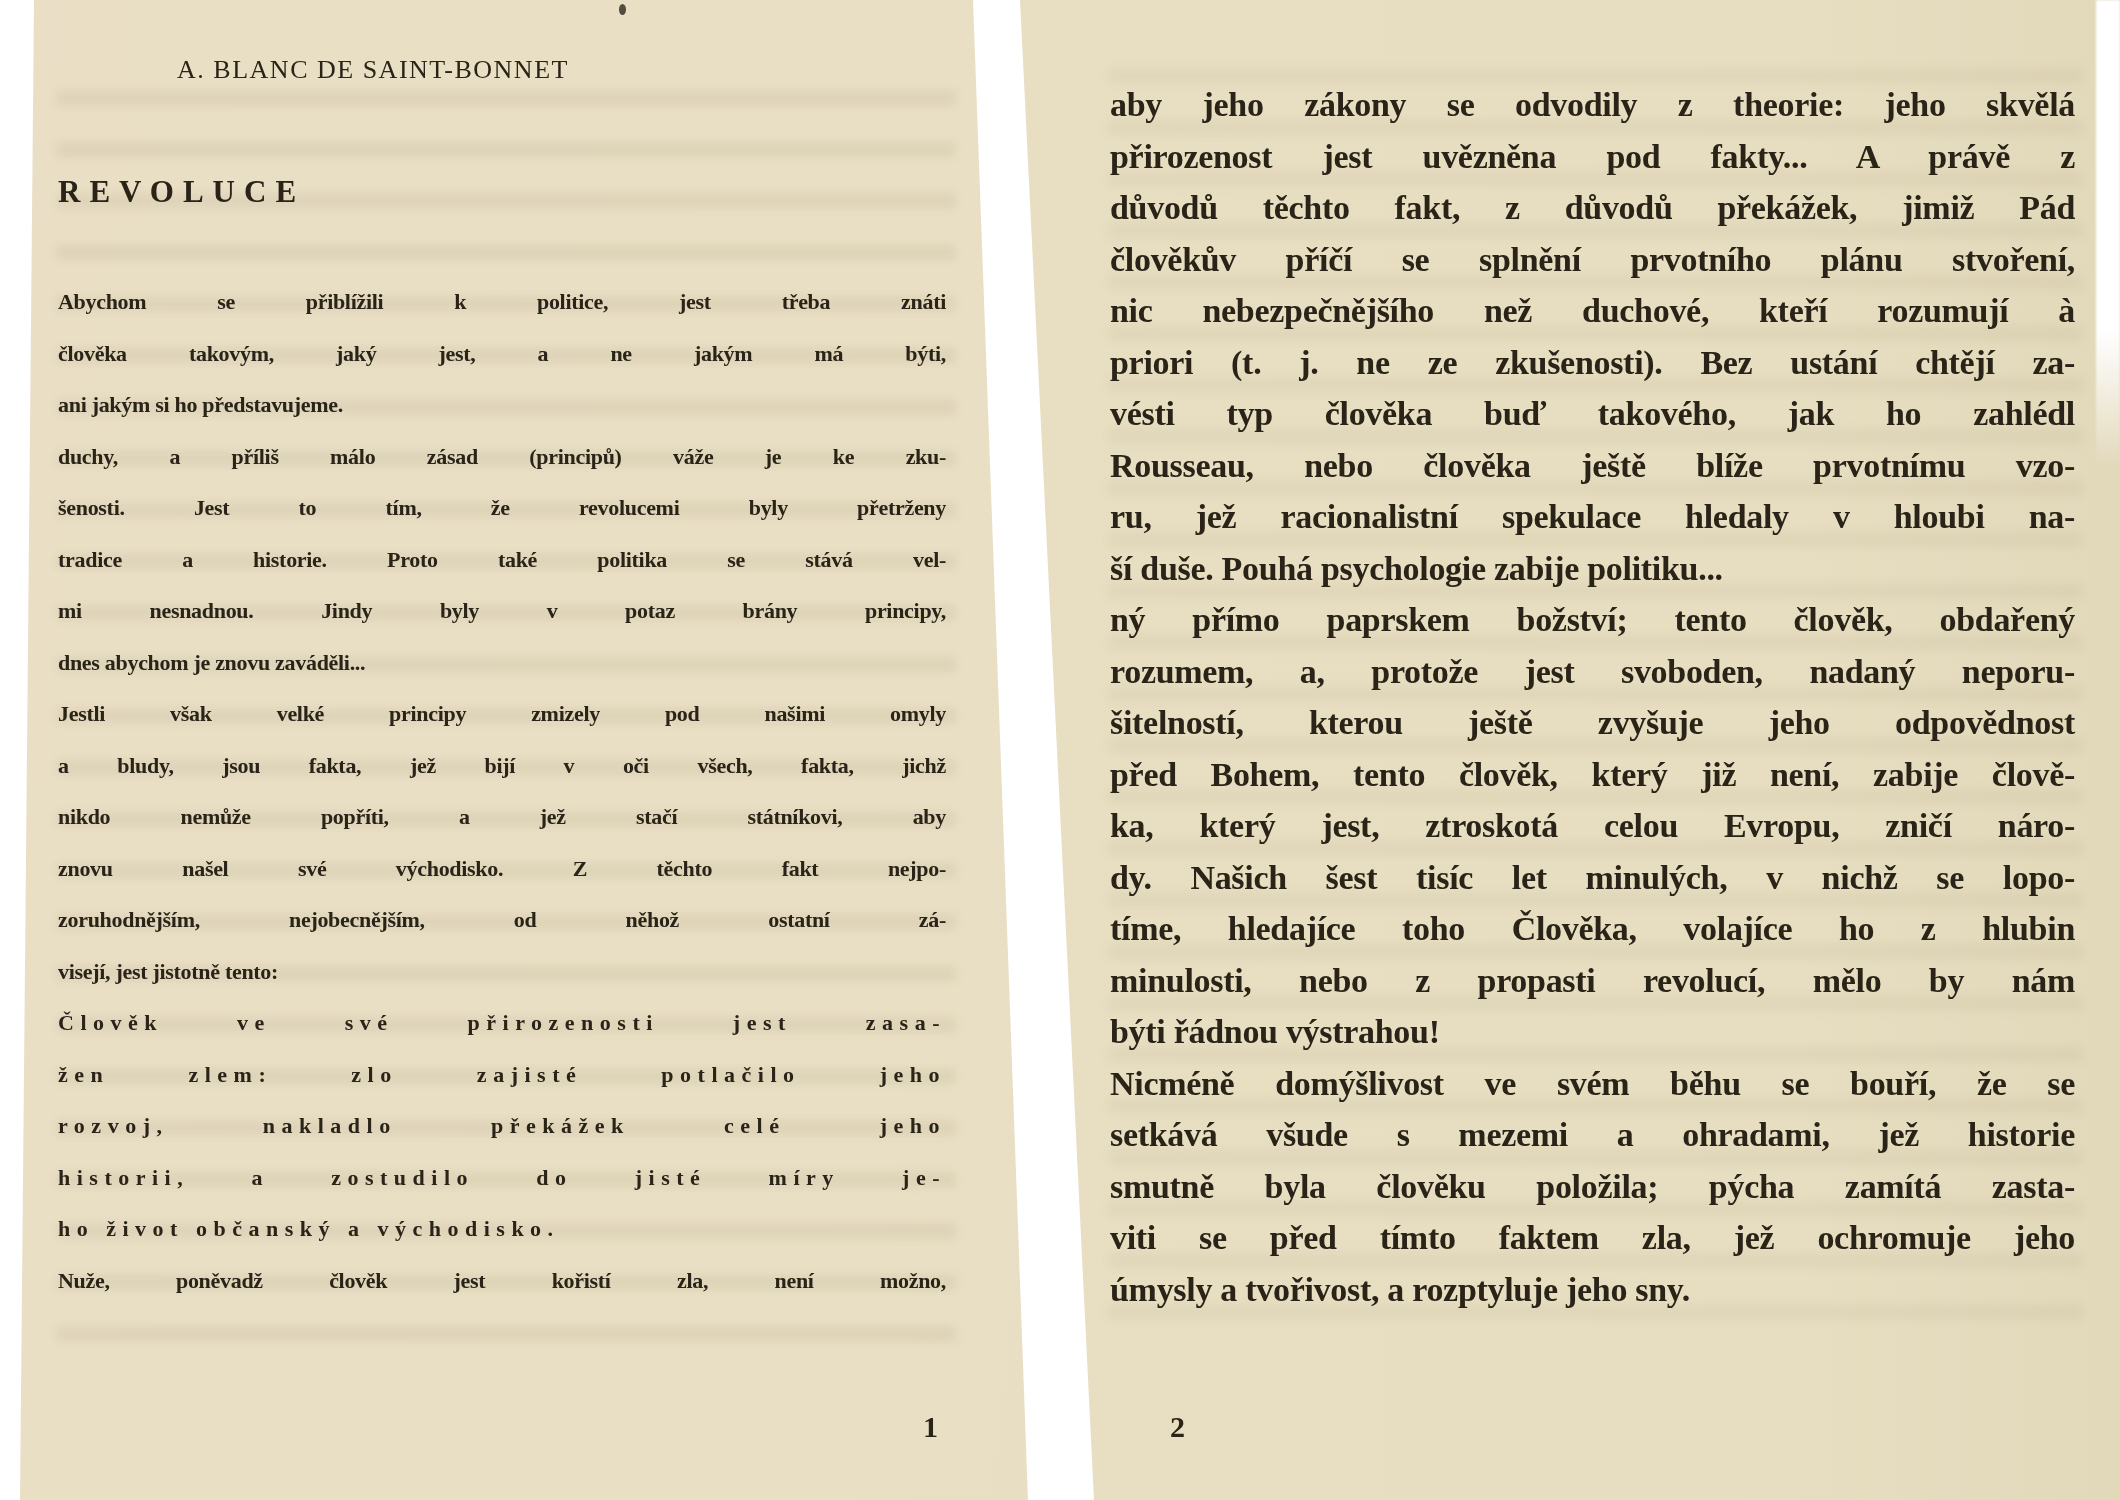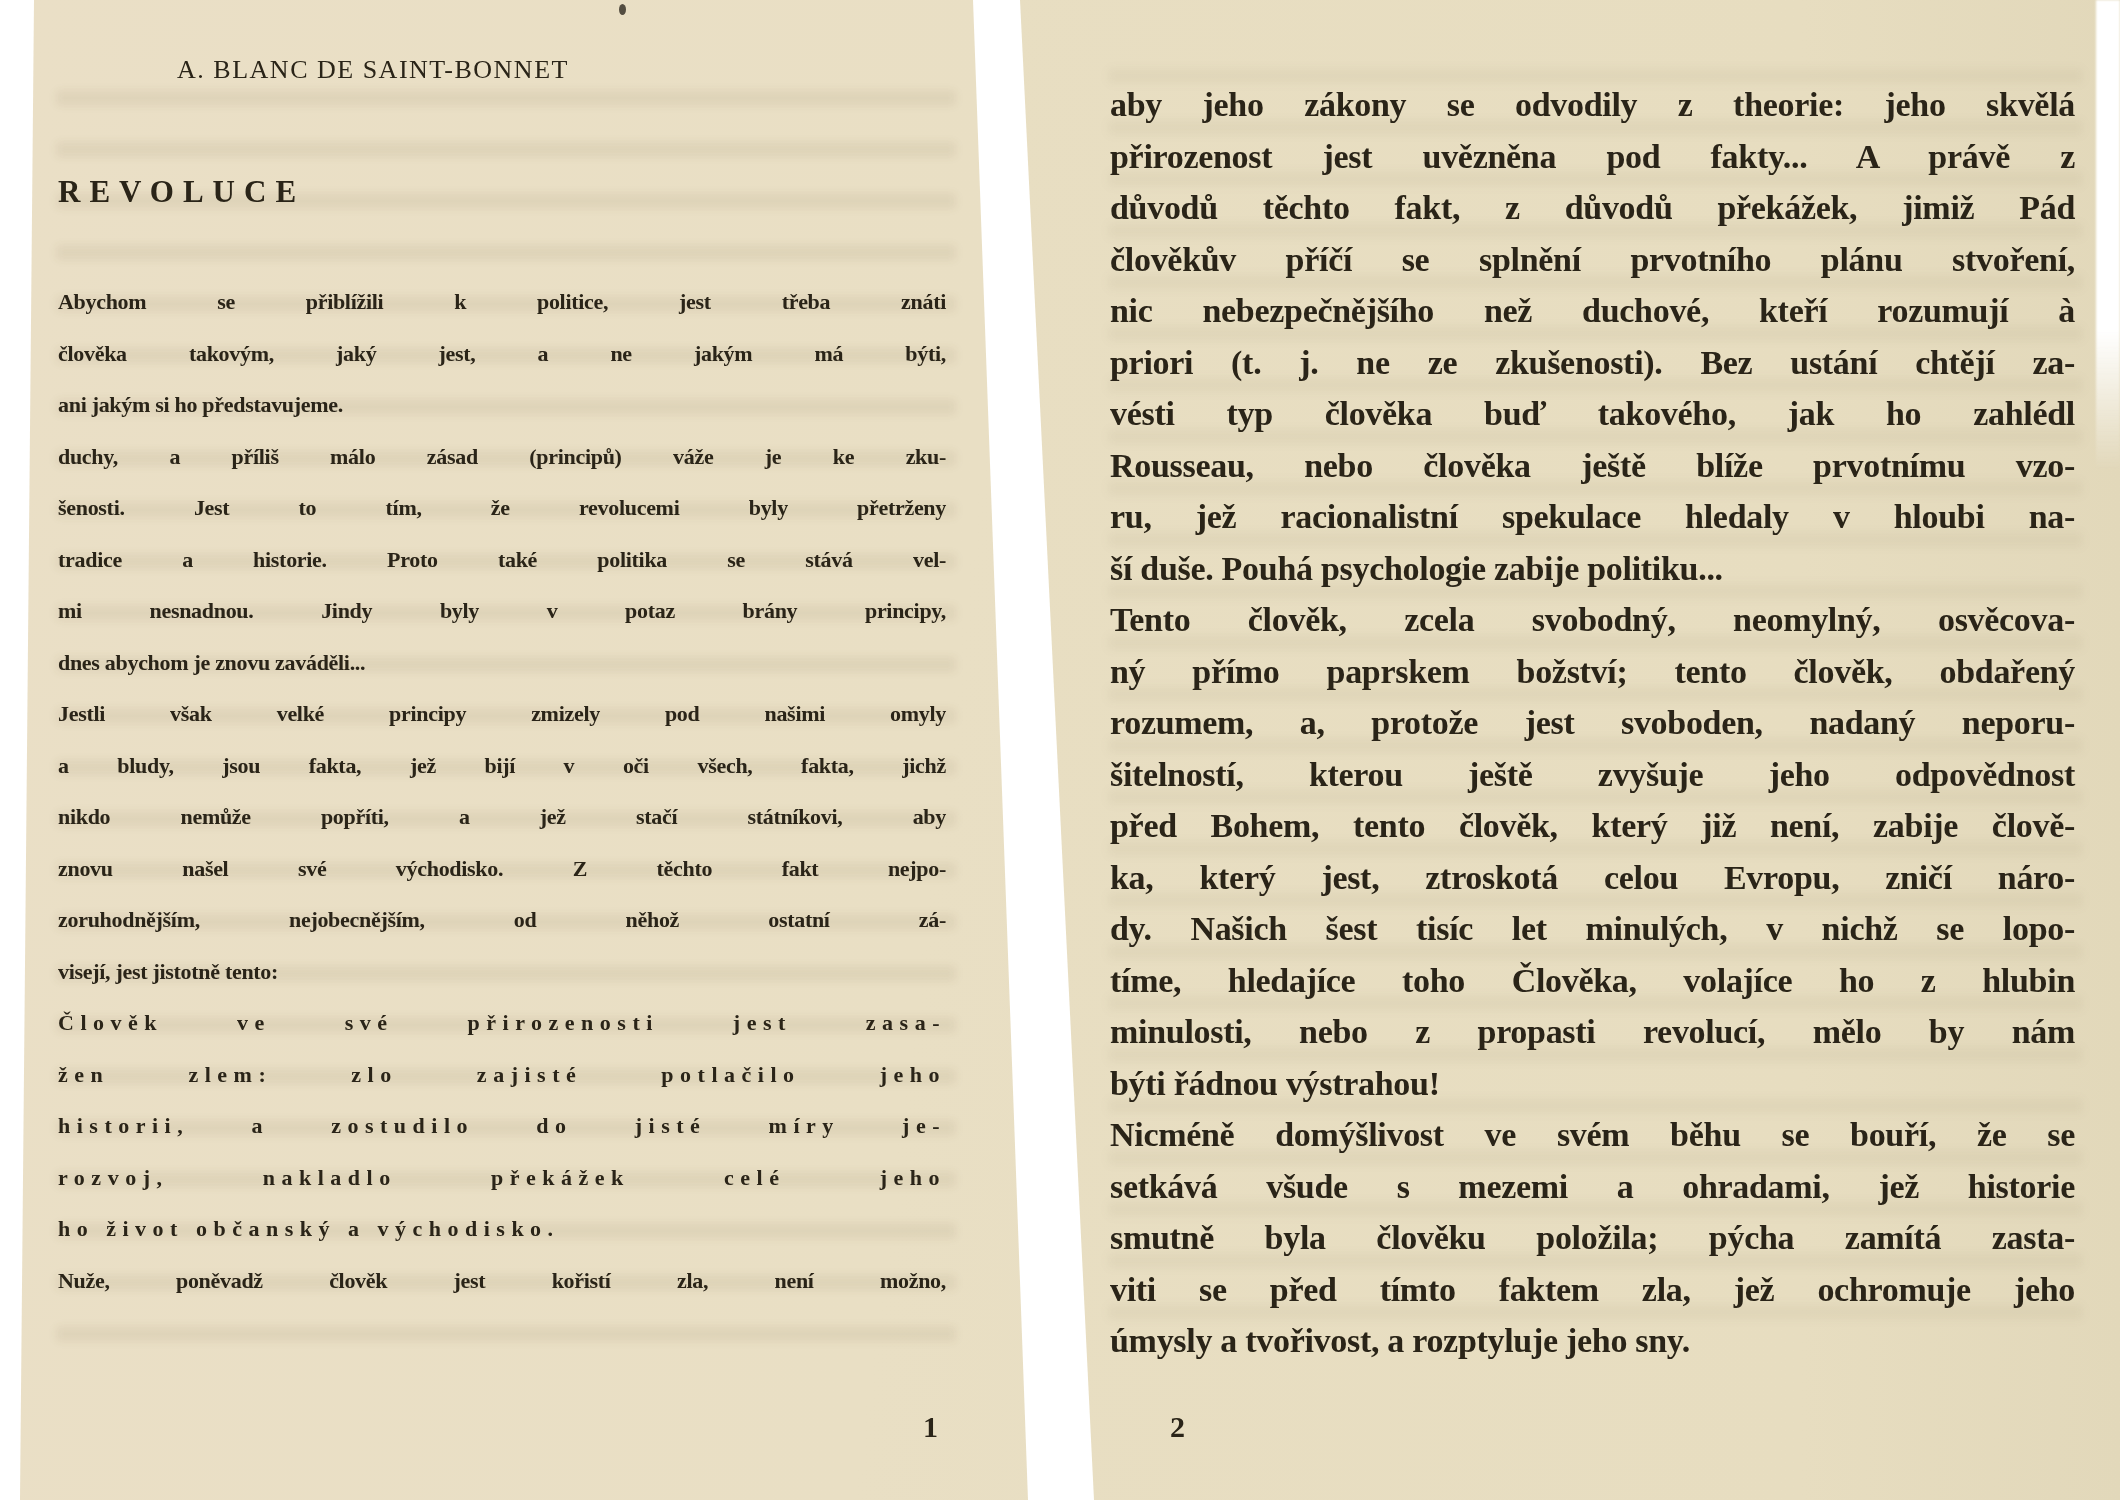--- a/index.html
+++ b/index.html
@@ -89,41 +89,40 @@
         <div class="tl just">mi nesnadnou. Jindy byly v potaz brány principy,</div>
         <div class="tl">dnes abychom je znovu zaváděli...</div>
         <div class="tl just">Jestli však velké principy zmizely pod našimi omyly</div>
         <div class="tl just">a bludy, jsou fakta, jež bijí v oči všech, fakta, jichž</div>
         <div class="tl just">nikdo nemůže popříti, a jež stačí státníkovi, aby</div>
         <div class="tl just">znovu našel své východisko. Z těchto fakt nejpo-</div>
         <div class="tl just">zoruhodnějším, nejobecnějším, od něhož ostatní zá-</div>
         <div class="tl">visejí, jest jistotně tento:</div>
         <div class="tl just sp">Člověk ve své přirozenosti jest zasa-</div>
         <div class="tl just sp">žen zlem: zlo zajisté potlačilo jeho</div>
+        <div class="tl just sp">rozvoj, nakladlo překážek celé jeho</div>
         <div class="tl just sp">historii, a zostudilo do jisté míry je-</div>
-        <div class="tl just sp">rozvoj, nakladlo překážek celé jeho</div>
         <div class="tl sp">ho život občanský a východisko.</div>
         <div class="tl just">Nuže, poněvadž člověk jest kořistí zla, není možno,</div>
       </div>
     <div class="pagenum pn-left">1</div>
   </div>
 
   <div>
     <div class="body-block body-right">
         <div class="tl just">aby jeho zákony se odvodily z theorie: jeho skvělá</div>
         <div class="tl just">přirozenost jest uvězněna pod fakty... A právě z</div>
         <div class="tl just">důvodů těchto fakt, z důvodů překážek, jimiž Pád</div>
         <div class="tl just">člověkův příčí se splnění prvotního plánu stvoření,</div>
         <div class="tl just">nic nebezpečnějšího než duchové, kteří rozumují à</div>
         <div class="tl just">priori (t. j. ne ze zkušenosti). Bez ustání chtějí za-</div>
         <div class="tl just">vésti typ člověka buď takového, jak ho zahlédl</div>
         <div class="tl just">Rousseau, nebo člověka ještě blíže prvotnímu vzo-</div>
         <div class="tl just">ru, jež racionalistní spekulace hledaly v hloubi na-</div>
         <div class="tl">ší duše. Pouhá psychologie zabije politiku...</div>
-        <div class="tl just">Tento člověk, zcela svobodný, neomylný, osvěcova-</div>
         <div class="tl just">ný přímo paprskem božství; tento člověk, obdařený</div>
         <div class="tl just">rozumem, a, protože jest svoboden, nadaný neporu-</div>
         <div class="tl just">šitelností, kterou ještě zvyšuje jeho odpovědnost</div>
         <div class="tl just">před Bohem, tento člověk, který již není, zabije člově-</div>
         <div class="tl just">ka, který jest, ztroskotá celou Evropu, zničí náro-</div>
         <div class="tl just">dy. Našich šest tisíc let minulých, v nichž se lopo-</div>
         <div class="tl just">tíme, hledajíce toho Člověka, volajíce ho z hlubin</div>
         <div class="tl just">minulosti, nebo z propasti revolucí, mělo by nám</div>
         <div class="tl">býti řádnou výstrahou!</div>
         <div class="tl just">Nicméně domýšlivost ve svém běhu se bouří, že se</div>

